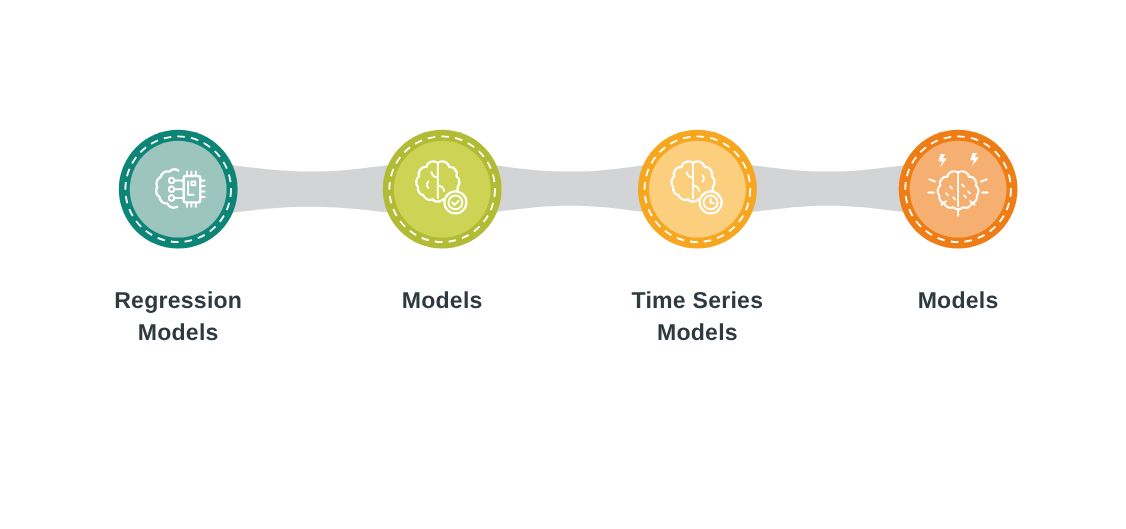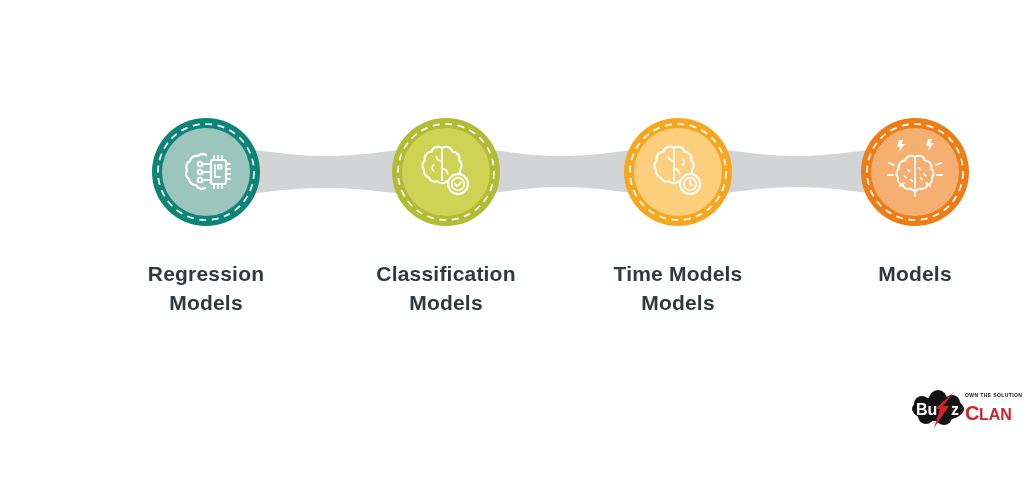--- a/index.html
+++ b/index.html
@@ -1,18 +1,18 @@
 <!DOCTYPE html>
 <html><head>
 <meta charset="utf-8">
 <style>
   html,body{margin:0;padding:0;background:#ffffff;}
   body{width:1024px;height:481px;position:relative;overflow:hidden;
        font-family:"Liberation Sans","DejaVu Sans",sans-serif;}
-  .stage{position:absolute;inset:0;margin-left:44px;}
+  .stage{position:absolute;inset:0;}
   .ribbon{position:absolute;left:0;top:0;}
   .node{position:absolute;width:110px;height:110px;}
   .node svg{display:block;}
   .node-label{position:absolute;width:240px;text-align:center;
       color:#2E3A3F;font-weight:bold;font-size:21px;line-height:29px;
       letter-spacing:0.2px;}
   .logo{position:absolute;left:864px;top:386px;width:114px;height:48px;}
   .icon-stroke{stroke:#ffffff;stroke-width:2.2;fill:none;
       stroke-linecap:round;stroke-linejoin:round;}
   .icon-thin{stroke:#ffffff;stroke-width:1.8;fill:none;
@@ -121,43 +121,24 @@
                  M-15 14 L-11 11 M11 11 L15 14 M0 19 L0 24"></path>
       </g>
     </svg>
   </div>
 
   <div class="node-label" style="left:42px;top:259px">
     <div>Regression</div>
     <div>Models</div>
   </div>
   <div class="node-label" style="left:282px;top:259px">
-    <div>Classification</div>
     <div>Models</div>
   </div>
   <div class="node-label" style="left:514px;top:259px">
-    <div>Time Models</div>
+    <div>Time Series</div>
     <div>Models</div>
   </div>
   <div class="node-label" style="left:751px;top:259px">
     <div>Models</div>
   </div>
 
-  <div class="logo">
-    <svg width="114" height="48" viewBox="0 0 114 48">
-      <g fill="#141414">
-        <ellipse cx="30" cy="23" rx="26" ry="12"></ellipse>
-        <circle cx="14" cy="18" r="8"></circle>
-        <circle cx="30" cy="13" r="9"></circle>
-        <circle cx="44" cy="17" r="8"></circle>
-        <circle cx="18" cy="30" r="8"></circle>
-        <circle cx="36" cy="31" r="8"></circle>
-      </g>
-      <text x="8" y="29" font-size="16" font-weight="bold" fill="#ffffff">Bu</text>
-      <text x="43" y="29" font-size="16" font-weight="bold" fill="#ffffff">z</text>
-      <path d="M46 6 L35 20 L41 20 L26 42 L32 23 L27 23 Z" fill="#D2232A"></path>
-      <text x="57" y="11" font-size="5" font-weight="bold" letter-spacing="0.4" fill="#141414">OWN THE SOLUTION</text>
-      <text x="57" y="34" font-size="20" font-weight="bold" fill="#D2232A">C</text>
-      <text x="71" y="34" font-size="16" font-weight="bold" fill="#D2232A">LAN</text>
-    </svg>
-  </div>
 
 </div>
 
 </body></html>

